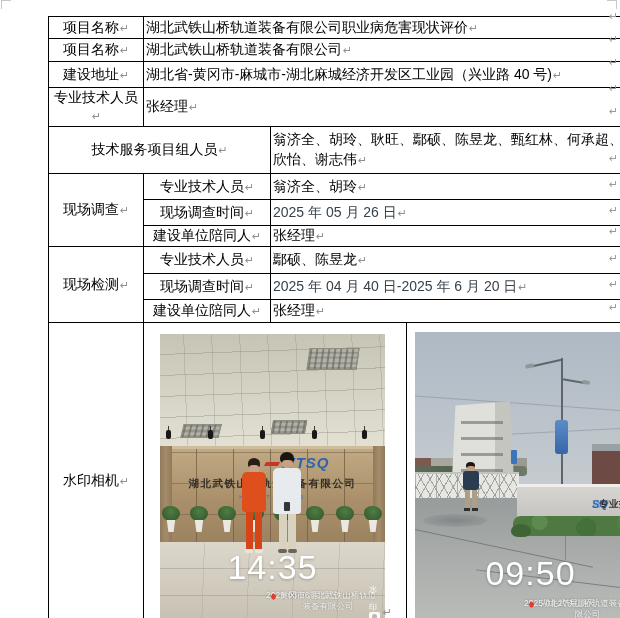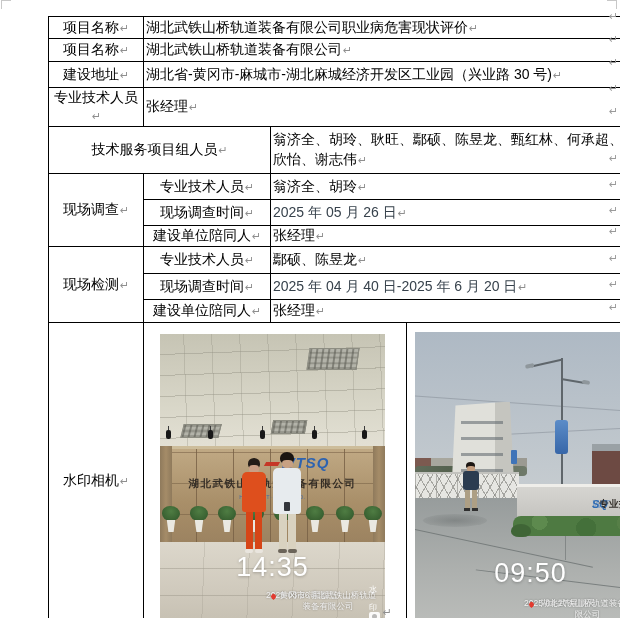--- a/index.html
+++ b/index.html
@@ -73,21 +73,21 @@
   .man1{left:112px;top:118px;width:30px;height:102px;}
   .man1 .hair{left:8px;top:0;width:14px;height:12px;background:#1b1511;border-radius:50% 50% 42% 42%;}
   .man1 .face{left:10px;top:8px;width:11px;height:8px;background:#c8a183;border-radius:40%;}
   .man1 .shirt{left:1px;top:16px;width:28px;height:46px;background:#e7ebee;border-radius:5px 5px 3px 3px;}
   .man1 .obj{left:12px;top:50px;width:6px;height:9px;background:#33363b;border-radius:1px;}
   .man1 .leg1{left:7px;top:62px;width:8px;height:35px;background:#d9d2c0;}
   .man1 .leg2{left:16px;top:62px;width:8px;height:35px;background:#d9d2c0;}
   .man1 .shoe1{left:6px;top:97px;width:9px;height:4px;background:#6b6459;border-radius:2px;}
   .man1 .shoe2{left:16px;top:97px;width:9px;height:4px;background:#6b6459;border-radius:2px;}
   
-  .time{left:0;right:0;text-align:center;color:#fff;font-weight:200;font-size:27px;letter-spacing:1px;
+  .time{left:0;right:0;text-align:center;color:#fff;font-weight:200;font-size:34px;letter-spacing:1px;
     text-shadow:0 1px 3px rgba(0,0,0,.25);font-family:"Liberation Sans",sans-serif;}
   .pinfo{left:8px;right:8px;text-align:center;color:#f4f4f4;font-size:8.5px;line-height:11px;
     text-shadow:0 0 2px rgba(0,0,0,.4);}
   .pin{display:inline-block;position:relative;width:5px;height:5px;background:#e23b30;
     border-radius:50% 50% 50% 0;transform:rotate(-45deg);margin:0 3px 0 5px;vertical-align:-1px;}
   .wm{display:flex;align-items:center;gap:3px;color:#fff;font-size:8px;opacity:.93;right:5px;}
   .wm-icon{position:relative!important;width:11px;height:9px;background:#fff;border-radius:2px;flex:0 0 auto;}
   .wm-icon::after{content:"";position:absolute;left:3px;top:2px;width:5px;height:5px;background:#b9b9b9;border-radius:50%;}
   
   .p2-sky{left:0;top:0;right:0;height:160px;background:linear-gradient(180deg,#aeb9c4,#c6ccd0);}
@@ -161,21 +161,21 @@
       <tr style="height:22px">
     <td class="lbl"><span>项目名称</span><span class="pm">↵</span></td>
     <td class="val" colspan="3"><span>湖北武铁山桥轨道装备有限公司职业病危害现状评价</span><span class="pm">↵</span></td>
   </tr>
   <tr style="height:23px">
     <td class="lbl"><span>项目名称</span><span class="pm">↵</span></td>
     <td class="val" colspan="3"><span>湖北武铁山桥轨道装备有限公司</span><span class="pm">↵</span></td>
   </tr>
   <tr style="height:26px">
     <td class="lbl"><span>建设地址</span><span class="pm">↵</span></td>
-    <td class="val" colspan="3"><span>湖北省-黄冈市-麻城市-湖北麻城经济开发区工业园（兴业路 30 号)</span><span class="pm">↵</span></td>
+    <td class="val" colspan="3"><span>湖北省-黄冈市-麻城市-湖北麻城经济开发区工业园（兴业路 40 号)</span><span class="pm">↵</span></td>
   </tr>
   <tr style="height:23px">
     <td class="lbl"><span>专业技术人员</span><span class="pm">↵</span></td>
     <td class="val" colspan="3"><span>张经理</span><span class="pm">↵</span></td>
   </tr>
   <tr style="height:47px">
     <td class="lbl" colspan="2"><span>技术服务项目组人员</span><span class="pm">↵</span></td>
     <td class="val" colspan="2" style="line-height:20px"><span>翁济全、胡玲、耿旺、鄢硕、陈昱龙、甄红林、何承超、桂欣怡、谢志伟</span><span class="pm">↵</span></td>
   </tr>
   <tr style="height:26px">

